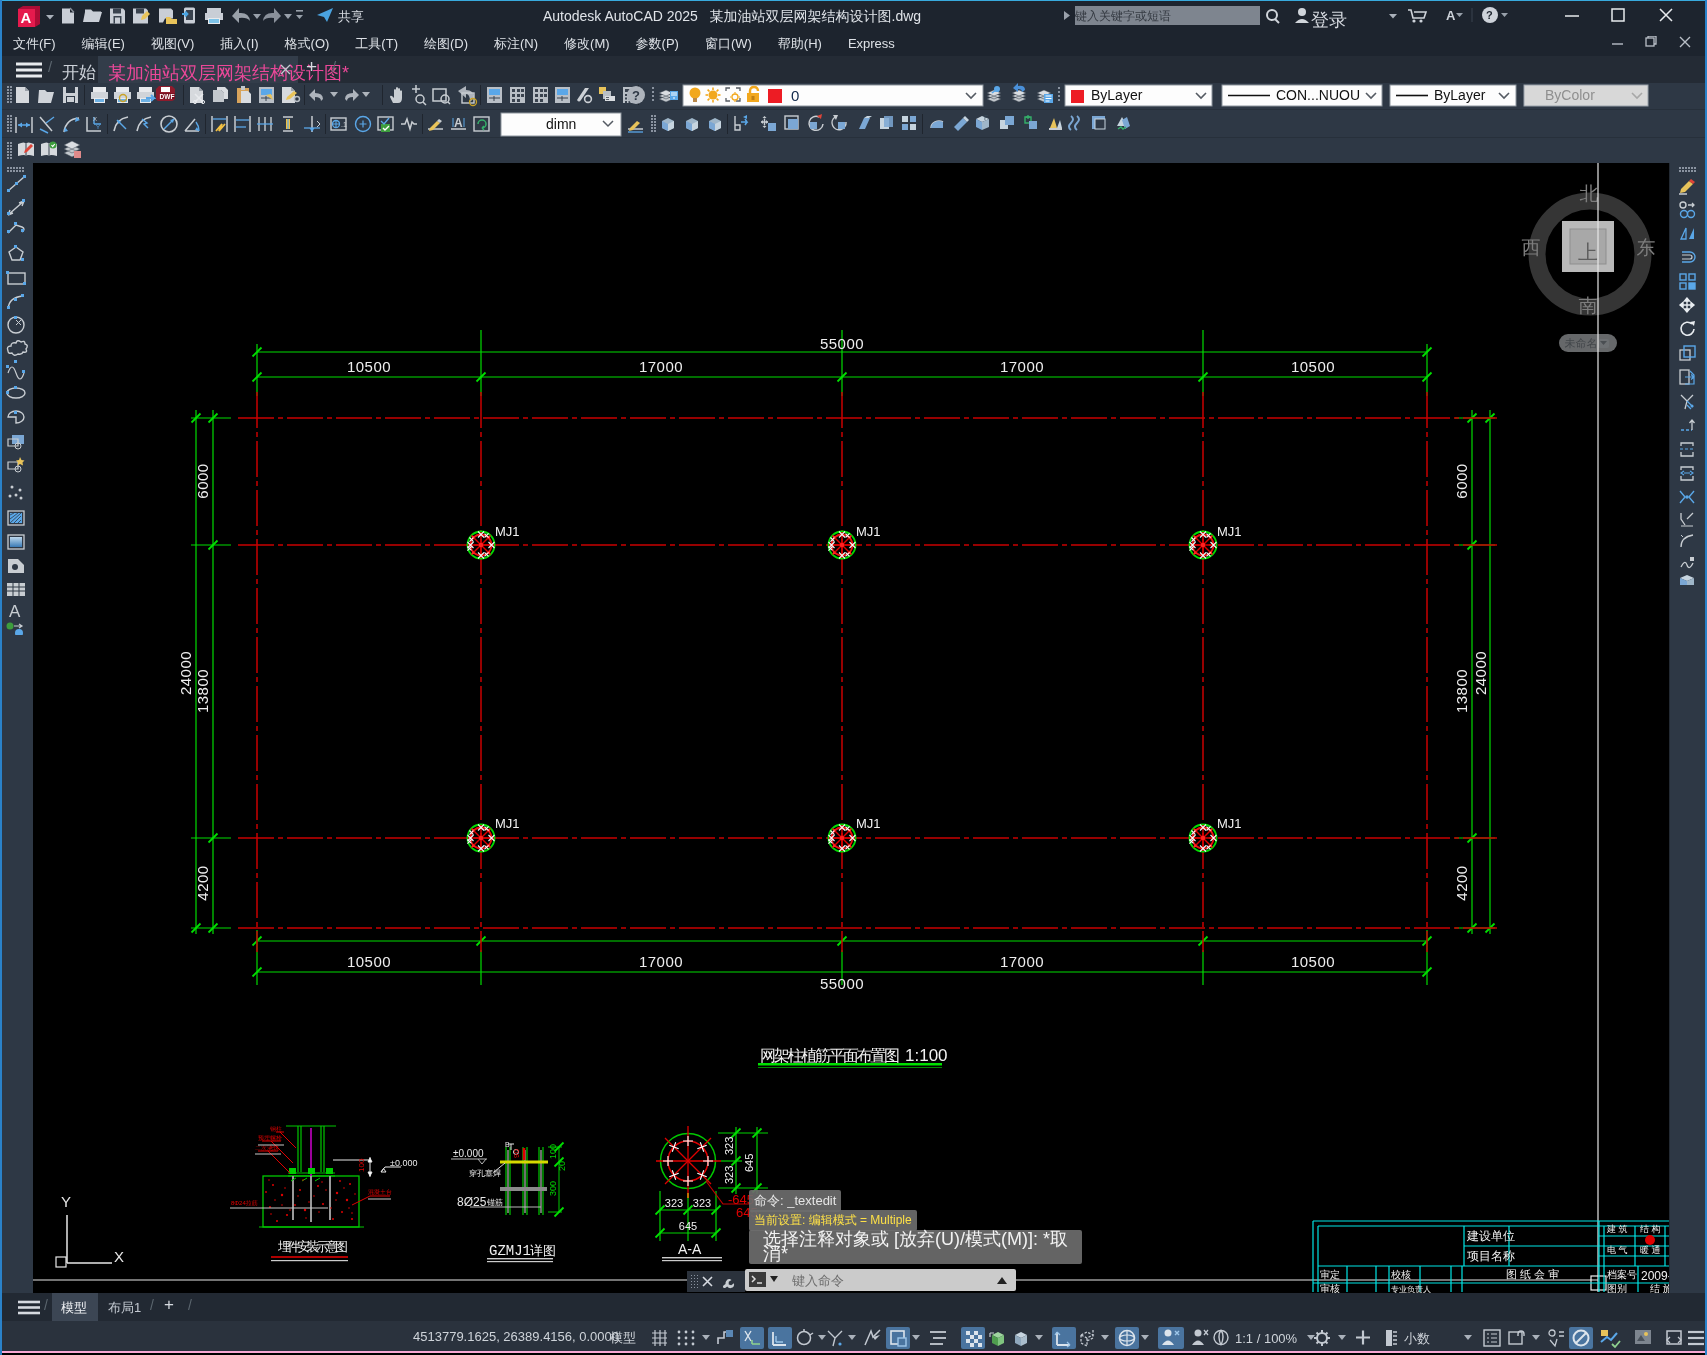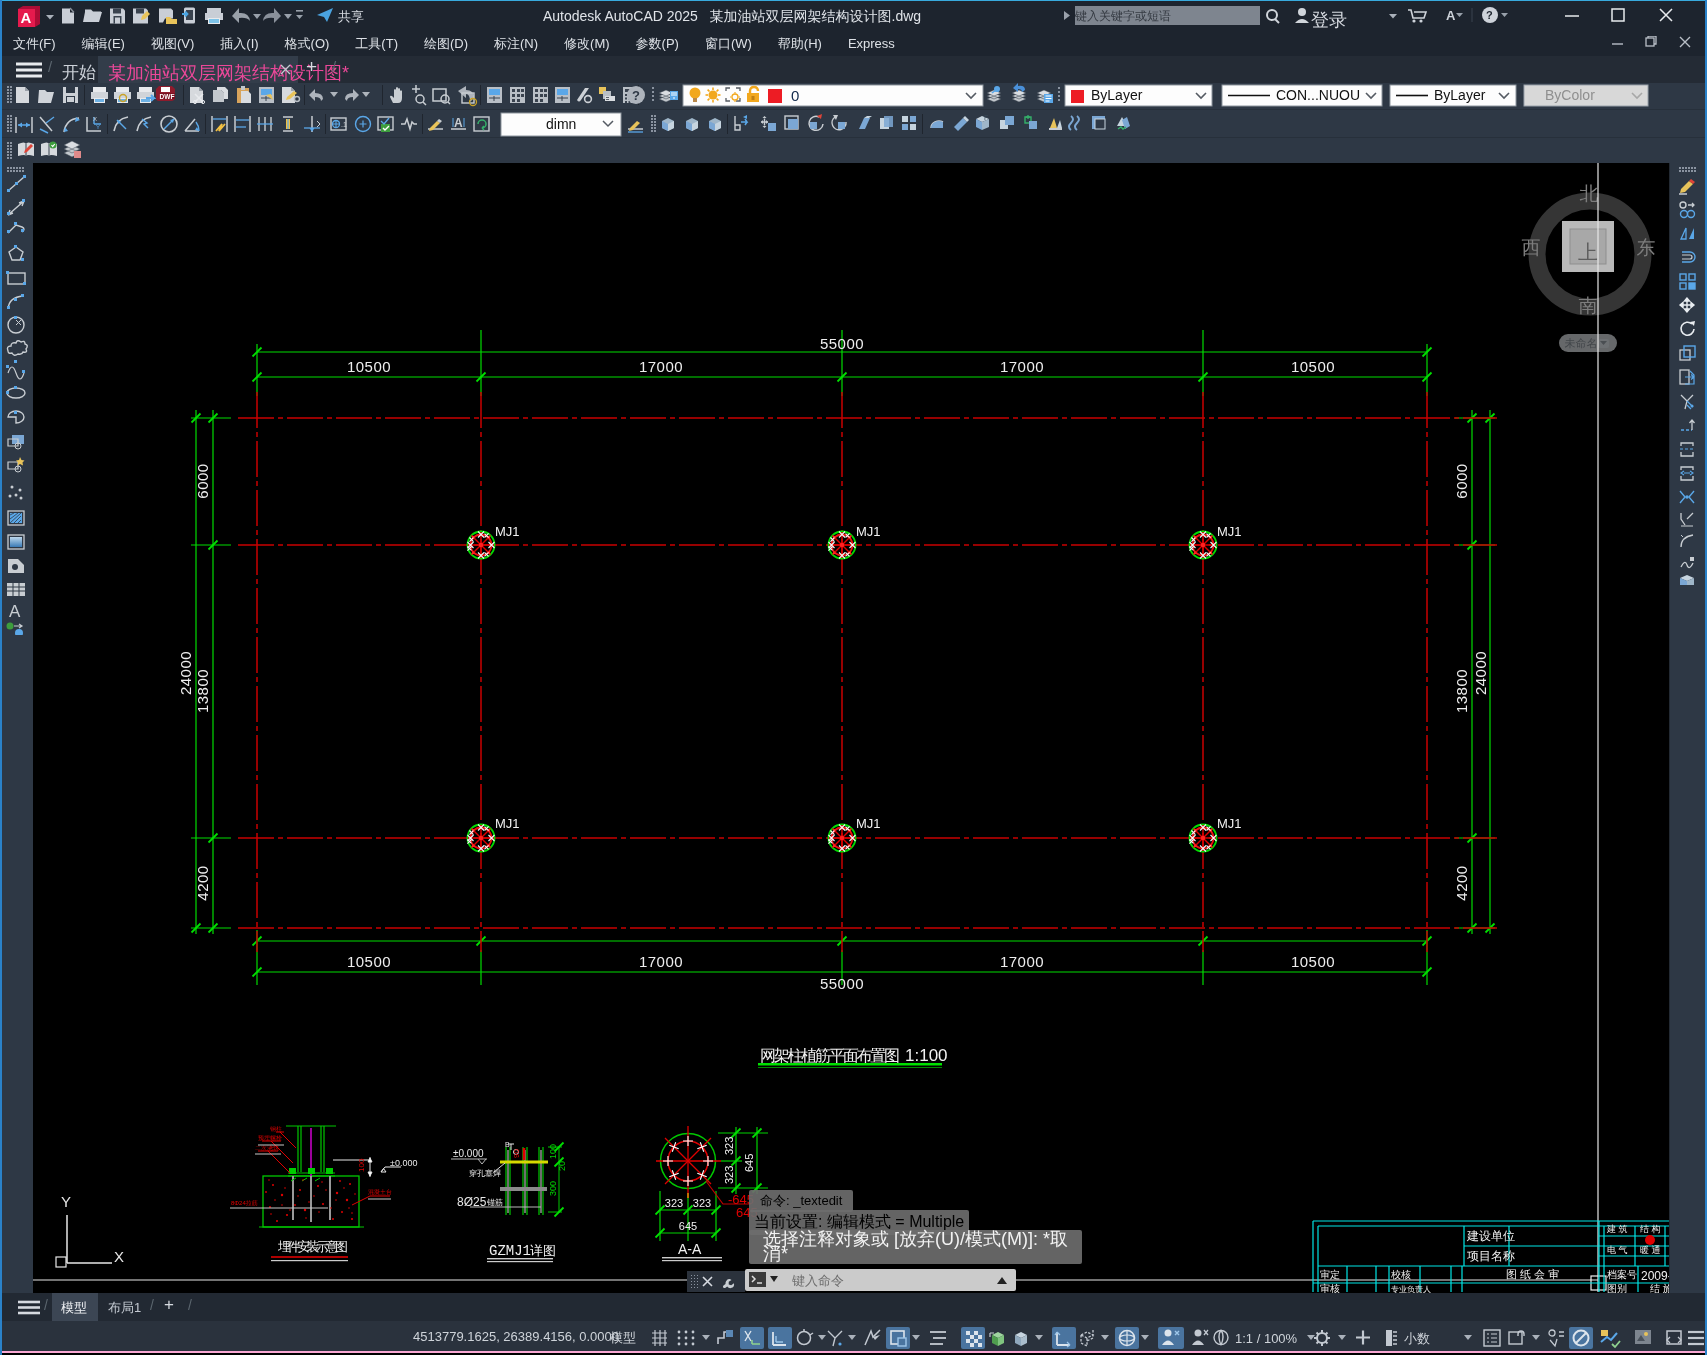--- a/index.html
+++ b/index.html
@@ -1201,22 +1201,22 @@
       <text x="1607" y="1292">图别</text>
       <text x="1650" y="1292">结 施</text>
       <text x="1607" y="1232" font-size="9">建 筑</text>
           <text x="1640" y="1232" font-size="9">结 构</text>
       <text x="1607" y="1253" font-size="9">电 气</text>
           <text x="1640" y="1253" font-size="9">暖 通</text>
     </g>
     <circle cx="1650" cy="1240" r="5" fill="#e00000"></circle>
    </svg>
 
-   <div class="abs" style="left:716px;top:1027px;background:rgba(108,108,108,.92);color:#000000;font-size:13px;padding:2px 11px;border-radius:2px">命令: _textedit</div>
-   <div class="abs" style="left:716px;top:1047px;background:rgba(108,108,108,.92);color:#000000;font-size:16px;padding:2px 5px;border-radius:2px">当前设置: 编辑模式 = Multiple</div>
+   <div class="abs" style="left:716px;top:1027px;background:rgba(108,108,108,.92);color:#e5e5e5;font-size:13px;padding:2px 5px;border-radius:2px">命令: _textedit</div>
+   <div class="abs" style="left:716px;top:1047px;background:rgba(108,108,108,.92);color:#fde047;font-size:12px;padding:2px 5px;border-radius:2px">当前设置: 编辑模式 = Multiple</div>
    <div class="abs" style="left:716px;top:1067px;background:rgba(108,108,108,.92);color:#f2f2f2;font-size:18px;padding:2px 14px;border-radius:2px;line-height:15px">选择注释对象或 [放弃(U)/模式(M)]: *取<br>消*</div>
 
    <div class="abs" style="left:654px;top:1108px;width:58px;height:21px;background:#2b323c">
      <span class="abs vgrip" style="left:3px;top:3px;width:8px;height:15px"></span>
      <svg class="abs" style="left:15px;top:5px" width="12" height="12">
           <path d="M1,1 l9,9 m0,-9 l-9,9" stroke="#d6dae0" stroke-width="1.6"></path>
         </svg>
      <svg class="abs" style="left:33px;top:3px" width="16" height="15">
           <path d="M14,3.5 a4,4 0 0 0 -5.2,-2.2 l2.4,2.4 l-0.4,2.6 l-2.6,0.4 l-2.4,-2.4 a4,4 0 0 0 2.2,5.2 a4,4 0 0 0 2.9,0 l1.8,1.8 a1.5,1.5 0 0 0 2.1,-2.1 l-1.8,-1.8 a4,4 0 0 0 1,-3.9 z" fill="#c8cdd2" transform="rotate(100 8 7.5)"></path>
         </svg>

